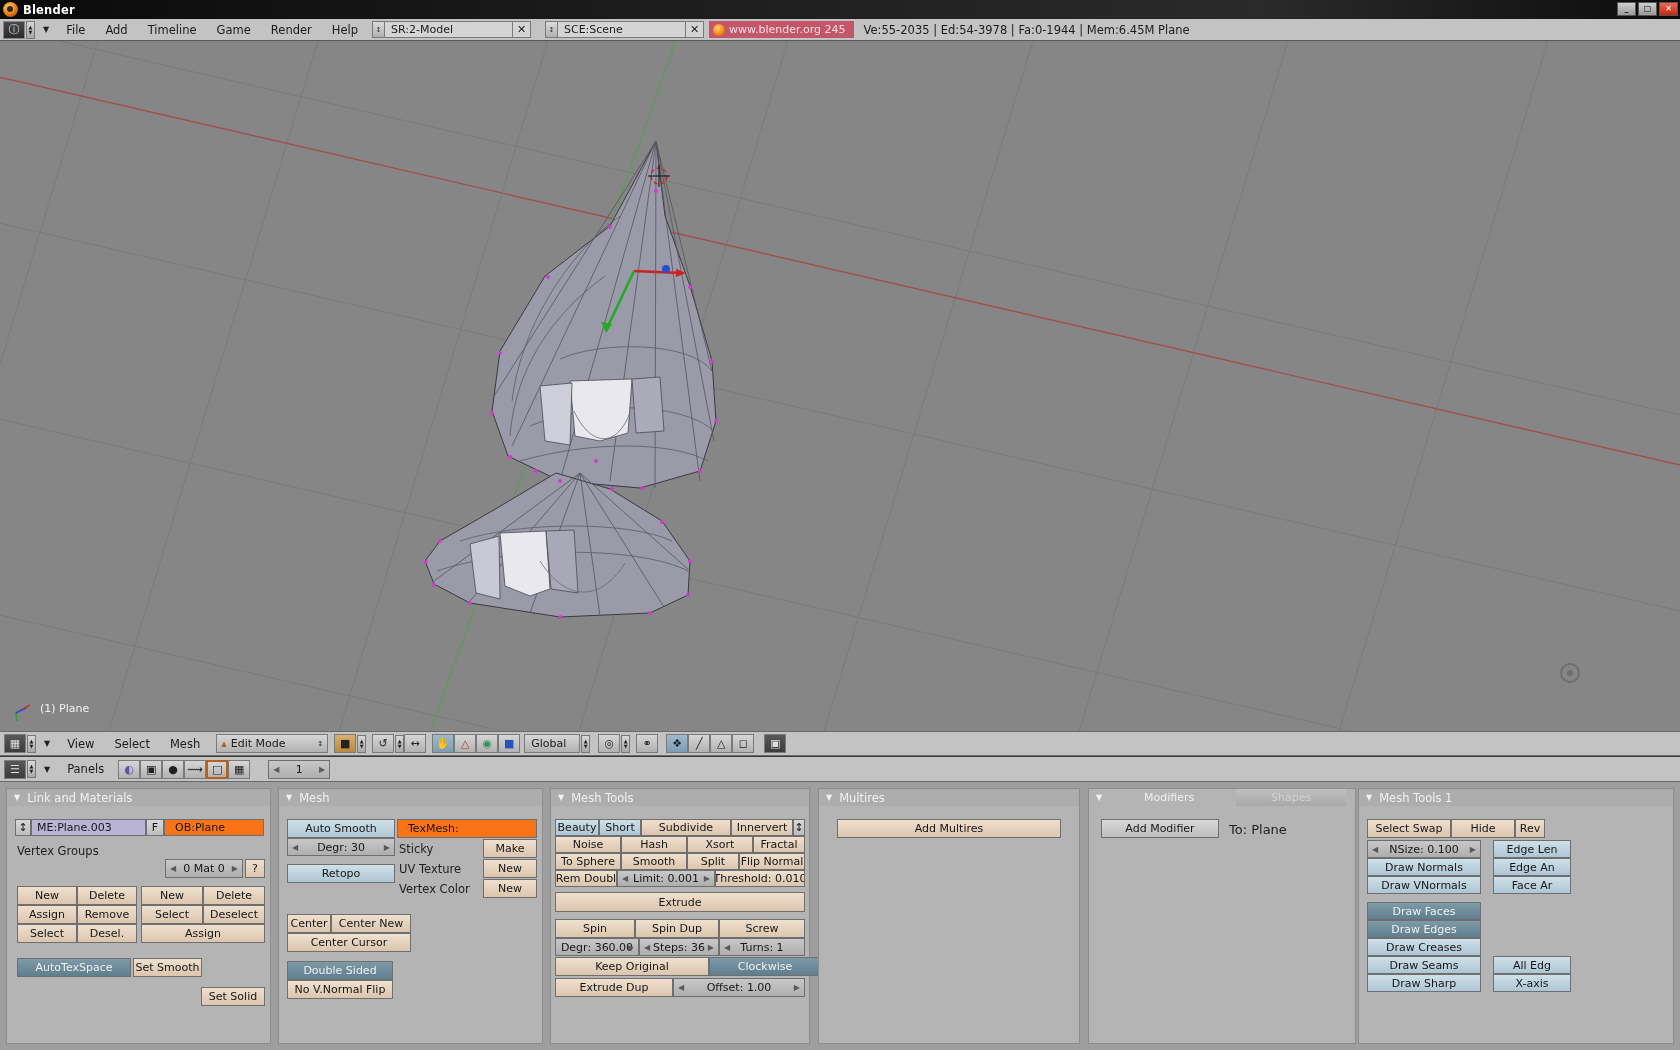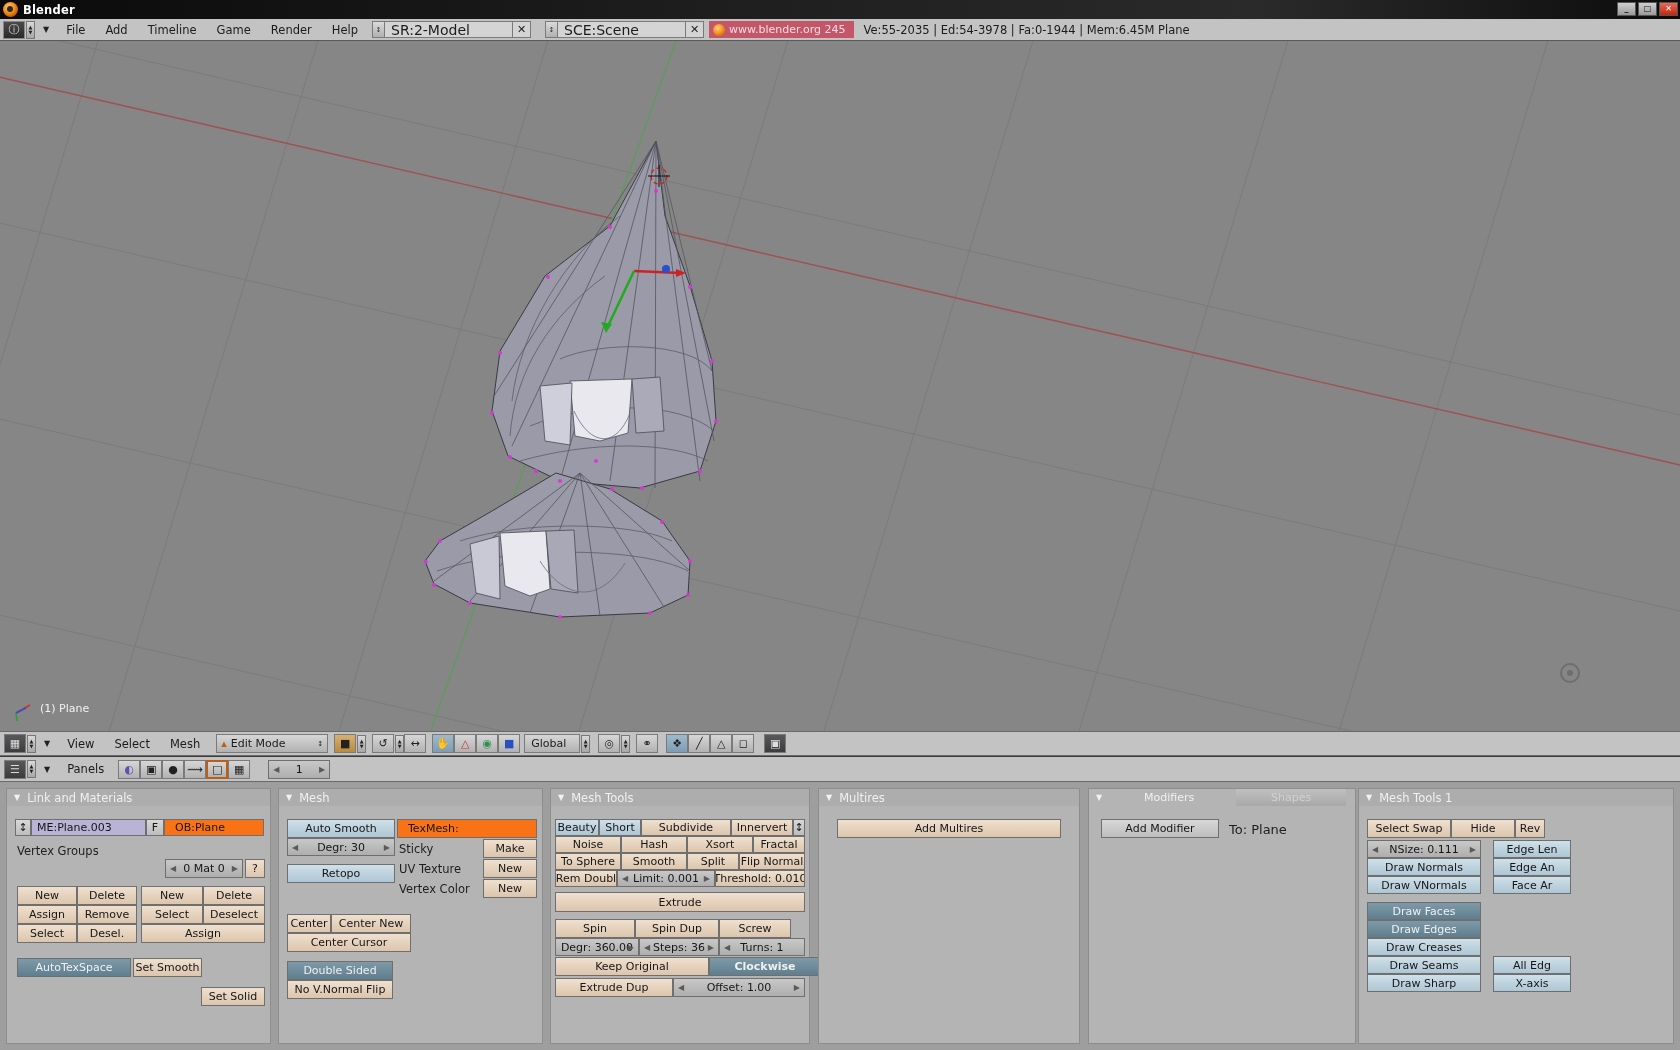--- a/index.html
+++ b/index.html
@@ -33,21 +33,21 @@
   .spin{ width:9px;height:18px;margin-left:1px;background:linear-gradient(#d8d8d8,#a8a8a8);
     border:1px solid #777; display:flex;flex-direction:column;align-items:center;
     justify-content:center; font-size:5px; line-height:5px; color:#222; flex:none;}
   .dn{ margin:0 7px 0 8px; font-size:8px; color:#222;}
   .menu{ padding:0 10px; cursor:default;}
   .fld{ display:flex; align-items:center; height:17px; margin-left:4px;}
   .fld .sp{ width:13px;height:17px;background:linear-gradient(#dadada,#b0b0b0);
     border:1px solid #7a7a7a; display:flex;align-items:center;justify-content:center;
     font-size:7px;color:#333;}
   .fld .txt{ height:17px; background:#d4d4d4; border:1px solid #7a7a7a; border-left:none;
-    padding:0 6px; display:flex;align-items:center; font-size:14px; min-width:128px;}
+    padding:0 6px; display:flex;align-items:center; font-size:11px; min-width:128px;}
   .fld .xb{ width:18px;height:17px;background:#d4d4d4;border:1px solid #7a7a7a;border-left:none;
     display:flex;align-items:center;justify-content:center;font-size:11px;font-weight:bold;}
   .verbadge{ height:17px; background:#c4566a; color:#f4dde1; display:flex;align-items:center;
     padding:0 8px 0 4px; margin-left:5px; font-size:11px; gap:4px;}
   .vb-dot{width:12px;height:12px;border-radius:50%;
     background:radial-gradient(circle at 40% 35%,#ffd07a,#ef8a16 55%,#b85505);flex:none;}
   .stats{ margin-left:10px; font-size:11.5px; color:#1b1b1b; white-space:nowrap;}
 
   
   .viewport{ position:absolute; left:0; top:41px; width:1680px; height:690px;
@@ -432,38 +432,38 @@
         <span class="ar l">◀</span>
         <span>Limit: 0.001</span>
         <span class="ar r">▶</span>
       </div>
       <div class="w" style="left:164px;top:64px;width:90px;height:17px;">Threshold: 0.010</div>
 
       <div class="w" style="left:4px;top:86px;width:250px;height:20px;">Extrude</div>
 
       <div class="w" style="left:4px;top:113px;width:80px;height:19px;">Spin</div>
       <div class="w" style="left:84px;top:113px;width:84px;height:19px;">Spin Dup</div>
-      <div class="w" style="left:168px;top:113px;width:72px;height:19px;">Screw</div>
+      <div class="w" style="left:168px;top:113px;width:86px;height:19px;">Screw</div>
 
       <div class="w num" style="left:4px;top:132px;width:84px;height:18px;">
         <span>Degr: 360.00</span>
         <span class="ar r">▶</span>
       </div>
       <div class="w num" style="left:88px;top:132px;width:80px;height:18px;">
         <span class="ar l">◀</span>
         <span>Steps: 36</span>
         <span class="ar r">▶</span>
       </div>
       <div class="w num" style="left:168px;top:132px;width:86px;height:18px;">
         <span class="ar l">◀</span>
         <span>Turns: 1</span>
       </div>
 
       <div class="w" style="left:4px;top:151px;width:154px;height:19px;">Keep Original</div>
-      <div class="w blued" style="left:158px;top:151px;width:112px;height:19px;font-weight:bold;">Clockwise</div>
+      <div class="w blued" style="left:158px;top:151px;width:112px;height:19px;">Clockwise</div>
 
       <div class="w" style="left:4px;top:172px;width:118px;height:19px;">Extrude Dup</div>
       <div class="w num" style="left:122px;top:172px;width:132px;height:19px;">
         <span class="ar l">◀</span>
         <span>Offset: 1.00</span>
         <span class="ar r">▶</span>
       </div>
     </div>
   </div>
 
@@ -494,21 +494,21 @@
       <span class="tri">▼</span>
       <span>Mesh Tools 1</span>
     </div>
     <div class="p-body">
       <div class="w" style="left:8px;top:13px;width:84px;height:19px;">Select Swap</div>
       <div class="w" style="left:92px;top:13px;width:64px;height:19px;">Hide</div>
       <div class="w" style="left:156px;top:13px;width:30px;height:19px;">Rev</div>
 
       <div class="w num" style="left:8px;top:34px;width:114px;height:18px;">
         <span class="ar l">◀</span>
-        <span>NSize: 0.111</span>
+        <span>NSize: 0.100</span>
         <span class="ar r">▶</span>
       </div>
       <div class="w blue" style="left:8px;top:52px;width:114px;height:18px;">Draw Normals</div>
       <div class="w blue" style="left:8px;top:70px;width:114px;height:18px;">Draw VNormals</div>
 
       <div class="w blued" style="left:8px;top:96px;width:114px;height:18px;">Draw Faces</div>
       <div class="w blued" style="left:8px;top:114px;width:114px;height:18px;">Draw Edges</div>
       <div class="w blue" style="left:8px;top:132px;width:114px;height:18px;">Draw Creases</div>
       <div class="w blue" style="left:8px;top:150px;width:114px;height:18px;">Draw Seams</div>
       <div class="w blue" style="left:8px;top:168px;width:114px;height:18px;">Draw Sharp</div>

